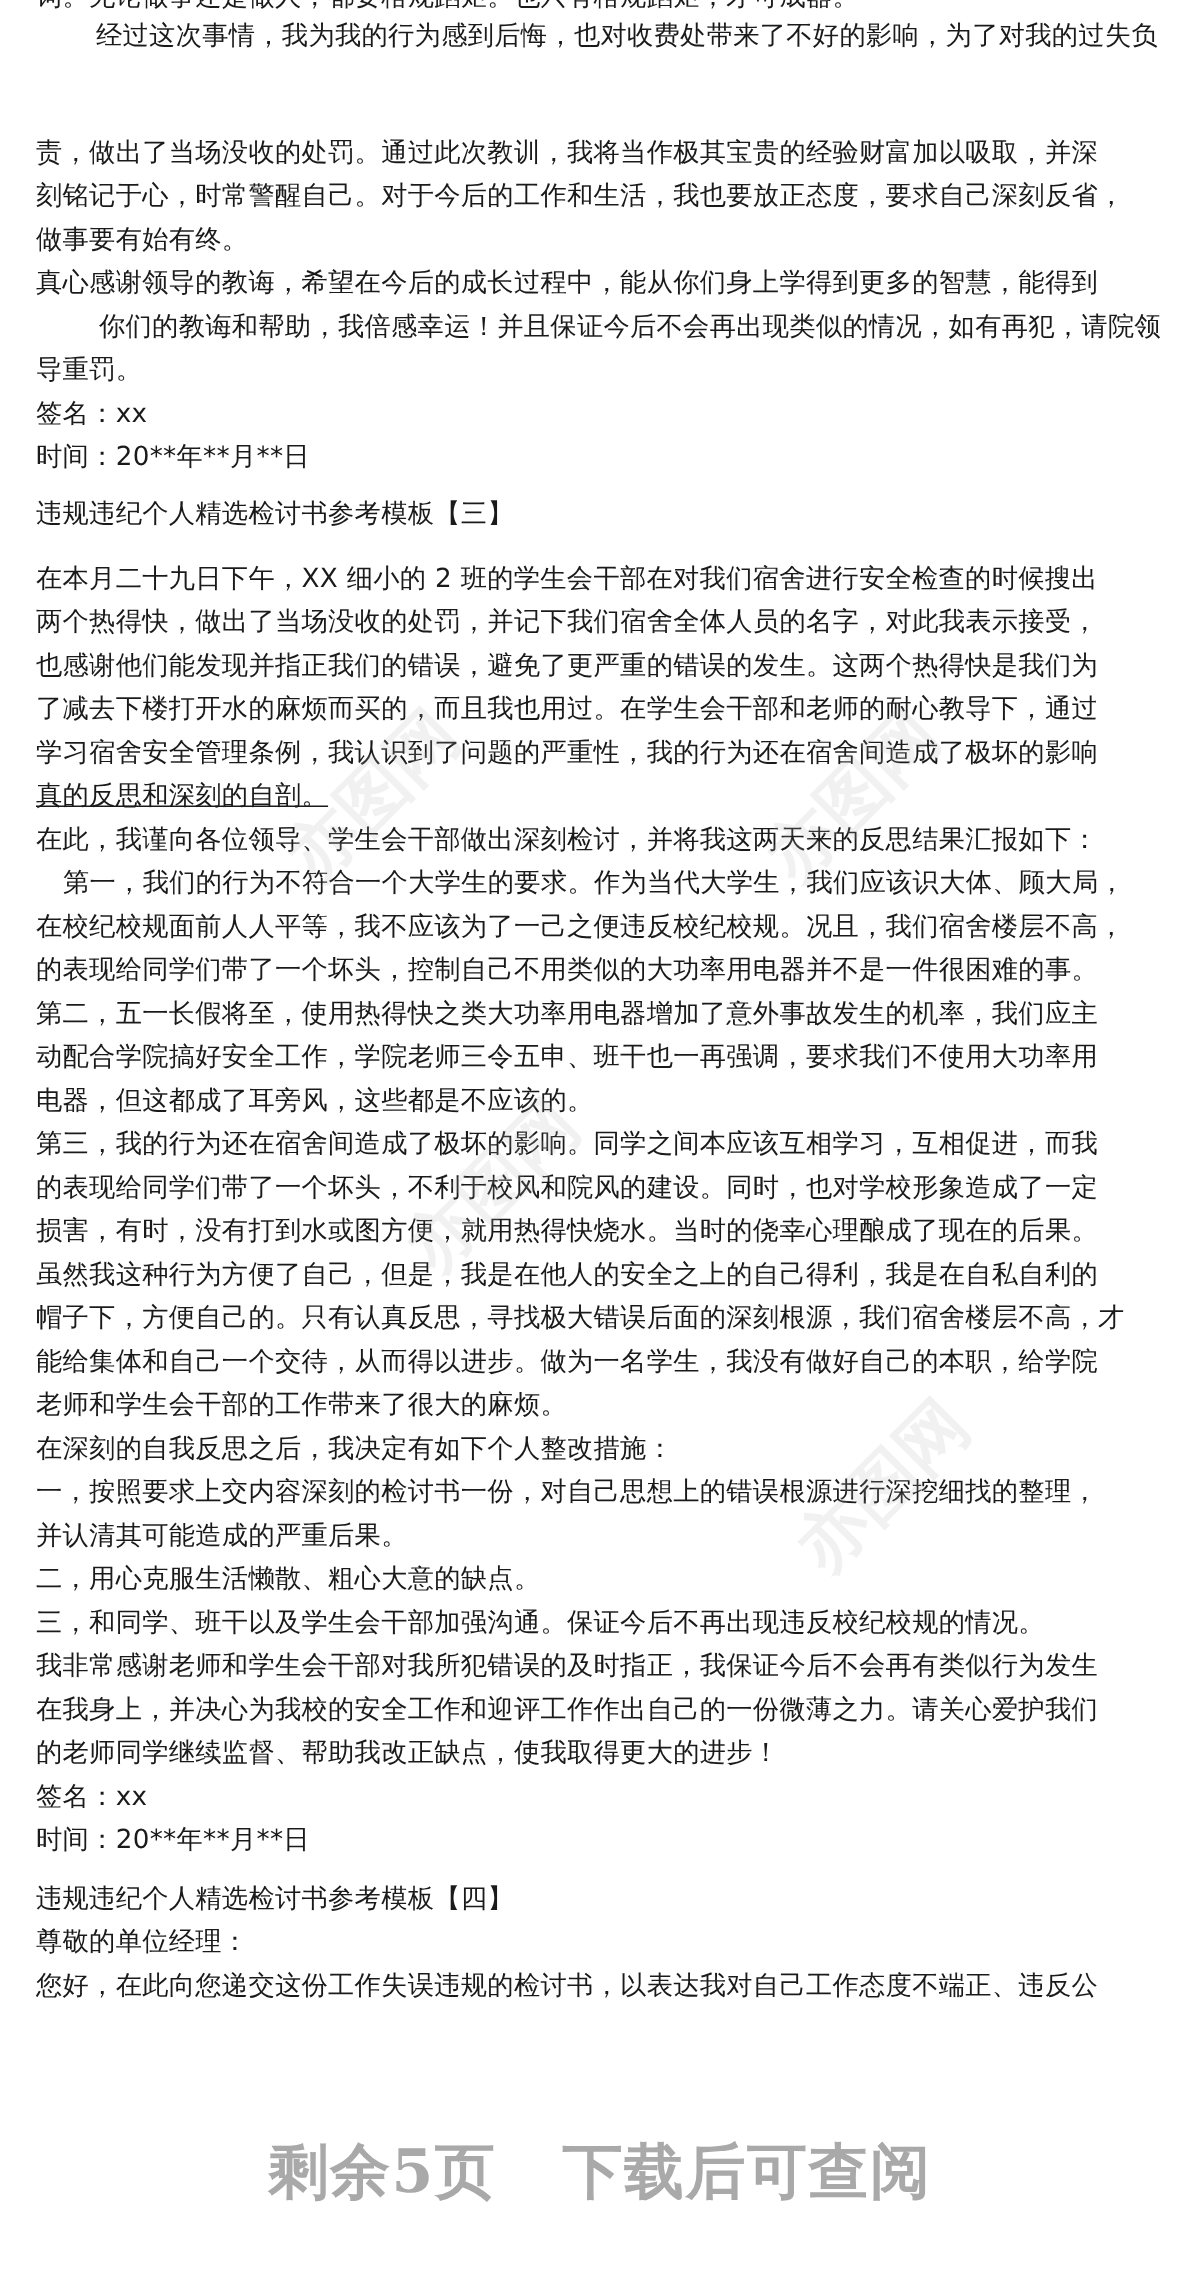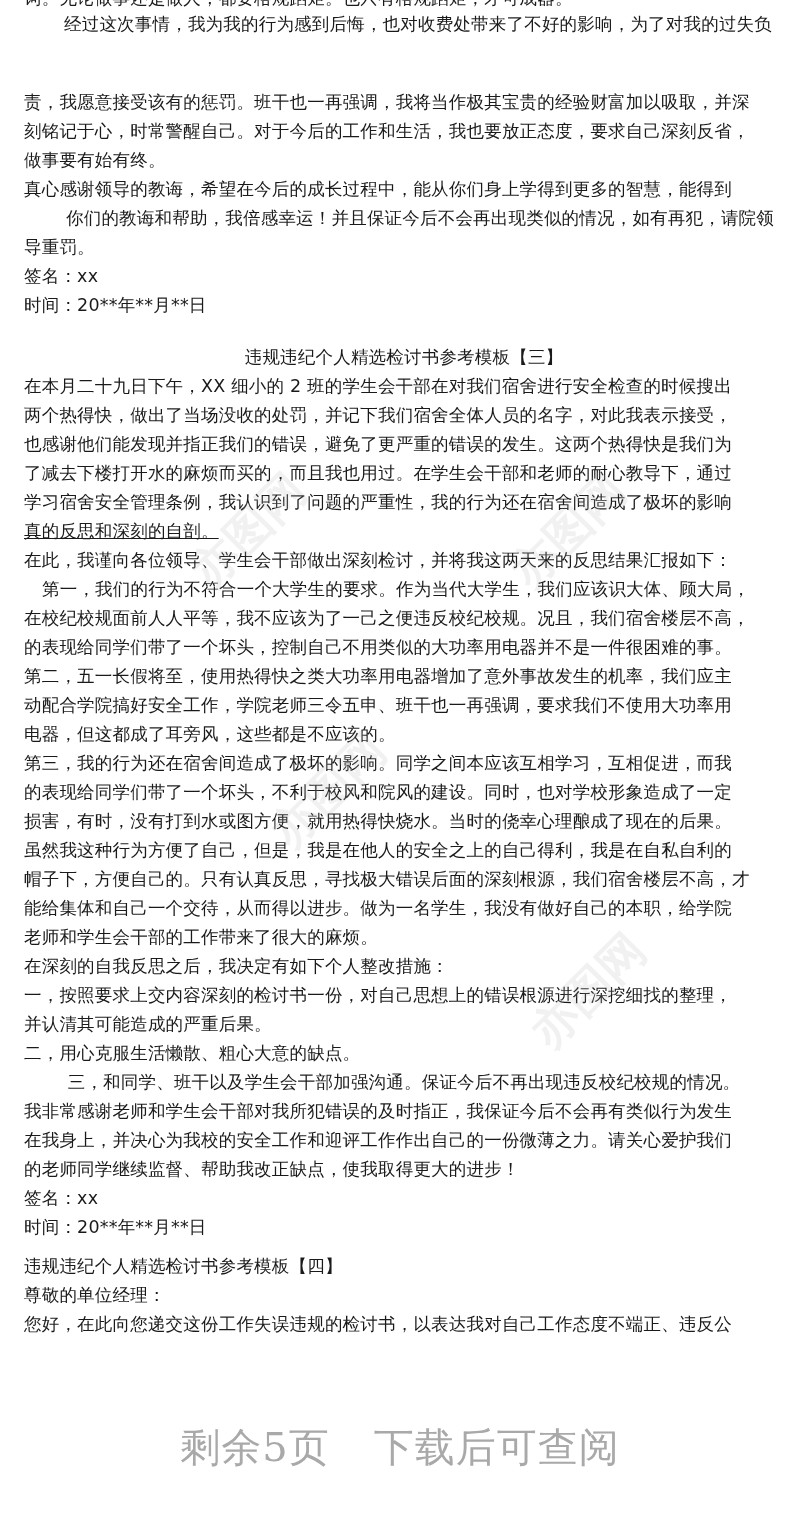--- a/index.html
+++ b/index.html
@@ -15,43 +15,43 @@
       letter-spacing: 0.2px;
     }
     .partial-top { top: -16px; }
     .watermark {
       position: absolute; color: rgba(180,180,180,0.18);
       font-size: 46px; font-weight: bold; transform: rotate(-45deg);
       pointer-events: none; white-space: nowrap;
     }
     .footer-banner {
       position: absolute; top: 1420px; left: 0; width: 800px; text-align: center;
-      font-size: 40px; font-weight: normal; color: #a9a9a9;
+      font-size: 40px; font-weight: bold; color: #a9a9a9;
       font-family: "DejaVu Serif", "Liberation Serif", serif;
       letter-spacing: 1px;
     }
     .footer-banner span { display: inline-block; }
     .footer-banner .gap { width: 44px; }
   </style>
 </head>
 <body>
 
 <div class="page">
   <div class="line partial-top">词。无论做事还是做人，都要格规蹈矩。也只有格规蹈矩，才可成器。</div>
   <div id="lines-container">
       <div class="line" style="top: 10px; margin-left: 40px;">经过这次事情，我为我的行为感到后悔，也对收费处带来了不好的影响，为了对我的过失负</div>
-      <div class="line" style="top: 88px;">责，我愿意接受该有的惩罚。班干也一再强调，我将当作极其宝贵的经验财富加以吸取，并深</div>
+      <div class="line" style="top: 88px;">责，做出了当场没收的处罚。通过此次教训，我将当作极其宝贵的经验财富加以吸取，并深</div>
       <div class="line" style="top: 117px;">刻铭记于心，时常警醒自己。对于今后的工作和生活，我也要放正态度，要求自己深刻反省，</div>
       <div class="line" style="top: 146px;">做事要有始有终。</div>
       <div class="line" style="top: 175px;">真心感谢领导的教诲，希望在今后的成长过程中，能从你们身上学得到更多的智慧，能得到</div>
       <div class="line" style="top: 204px; margin-left: 42px;">你们的教诲和帮助，我倍感幸运！并且保证今后不会再出现类似的情况，如有再犯，请院领</div>
       <div class="line" style="top: 233px;">导重罚。</div>
       <div class="line" style="top: 262px;">签名：xx</div>
       <div class="line" style="top: 291px;">时间：20**年**月**日</div>
-      <div class="line" style="top: 343px; text-align: center;">违规违纪个人精选检讨书参考模板【三】</div>
+      <div class="line" style="top: 329px;">违规违纪个人精选检讨书参考模板【三】</div>
       <div class="line" style="top: 372px;">在本月二十九日下午，XX 细小的 2 班的学生会干部在对我们宿舍进行安全检查的时候搜出</div>
       <div class="line" style="top: 401px;">两个热得快，做出了当场没收的处罚，并记下我们宿舍全体人员的名字，对此我表示接受，</div>
       <div class="line" style="top: 430px;">也感谢他们能发现并指正我们的错误，避免了更严重的错误的发生。这两个热得快是我们为</div>
       <div class="line" style="top: 459px;">了减去下楼打开水的麻烦而买的，而且我也用过。在学生会干部和老师的耐心教导下，通过</div>
       <div class="line" style="top: 488px;">学习宿舍安全管理条例，我认识到了问题的严重性，我的行为还在宿舍间造成了极坏的影响</div>
       <div class="line" style="top: 517px; text-decoration: underline;">真的反思和深刻的自剖。</div>
       <div class="line" style="top: 546px;">在此，我谨向各位领导、学生会干部做出深刻检讨，并将我这两天来的反思结果汇报如下：</div>
       <div class="line" style="top: 575px; margin-left: 18px;">第一，我们的行为不符合一个大学生的要求。作为当代大学生，我们应该识大体、顾大局，</div>
       <div class="line" style="top: 604px;">在校纪校规面前人人平等，我不应该为了一己之便违反校纪校规。况且，我们宿舍楼层不高，</div>
       <div class="line" style="top: 633px;">的表现给同学们带了一个坏头，控制自己不用类似的大功率用电器并不是一件很困难的事。</div>
@@ -62,21 +62,21 @@
       <div class="line" style="top: 778px;">的表现给同学们带了一个坏头，不利于校风和院风的建设。同时，也对学校形象造成了一定</div>
       <div class="line" style="top: 807px;">损害，有时，没有打到水或图方便，就用热得快烧水。当时的侥幸心理酿成了现在的后果。</div>
       <div class="line" style="top: 836px;">虽然我这种行为方便了自己，但是，我是在他人的安全之上的自己得利，我是在自私自利的</div>
       <div class="line" style="top: 865px;">帽子下，方便自己的。只有认真反思，寻找极大错误后面的深刻根源，我们宿舍楼层不高，才</div>
       <div class="line" style="top: 894px;">能给集体和自己一个交待，从而得以进步。做为一名学生，我没有做好自己的本职，给学院</div>
       <div class="line" style="top: 923px;">老师和学生会干部的工作带来了很大的麻烦。</div>
       <div class="line" style="top: 952px;">在深刻的自我反思之后，我决定有如下个人整改措施：</div>
       <div class="line" style="top: 981px;">一，按照要求上交内容深刻的检讨书一份，对自己思想上的错误根源进行深挖细找的整理，</div>
       <div class="line" style="top: 1010px;">并认清其可能造成的严重后果。</div>
       <div class="line" style="top: 1039px;">二，用心克服生活懒散、粗心大意的缺点。</div>
-      <div class="line" style="top: 1068px; text-align: center;">三，和同学、班干以及学生会干部加强沟通。保证今后不再出现违反校纪校规的情况。</div>
+      <div class="line" style="top: 1068px;">三，和同学、班干以及学生会干部加强沟通。保证今后不再出现违反校纪校规的情况。</div>
       <div class="line" style="top: 1097px;">我非常感谢老师和学生会干部对我所犯错误的及时指正，我保证今后不会再有类似行为发生</div>
       <div class="line" style="top: 1126px;">在我身上，并决心为我校的安全工作和迎评工作作出自己的一份微薄之力。请关心爱护我们</div>
       <div class="line" style="top: 1155px;">的老师同学继续监督、帮助我改正缺点，使我取得更大的进步！</div>
       <div class="line" style="top: 1184px;">签名：xx</div>
       <div class="line" style="top: 1213px;">时间：20**年**月**日</div>
       <div class="line" style="top: 1252px;">违规违纪个人精选检讨书参考模板【四】</div>
       <div class="line" style="top: 1281px;">尊敬的单位经理：</div>
       <div class="line" style="top: 1310px;">您好，在此向您递交这份工作失误违规的检讨书，以表达我对自己工作态度不端正、违反公</div>
     </div>
 

